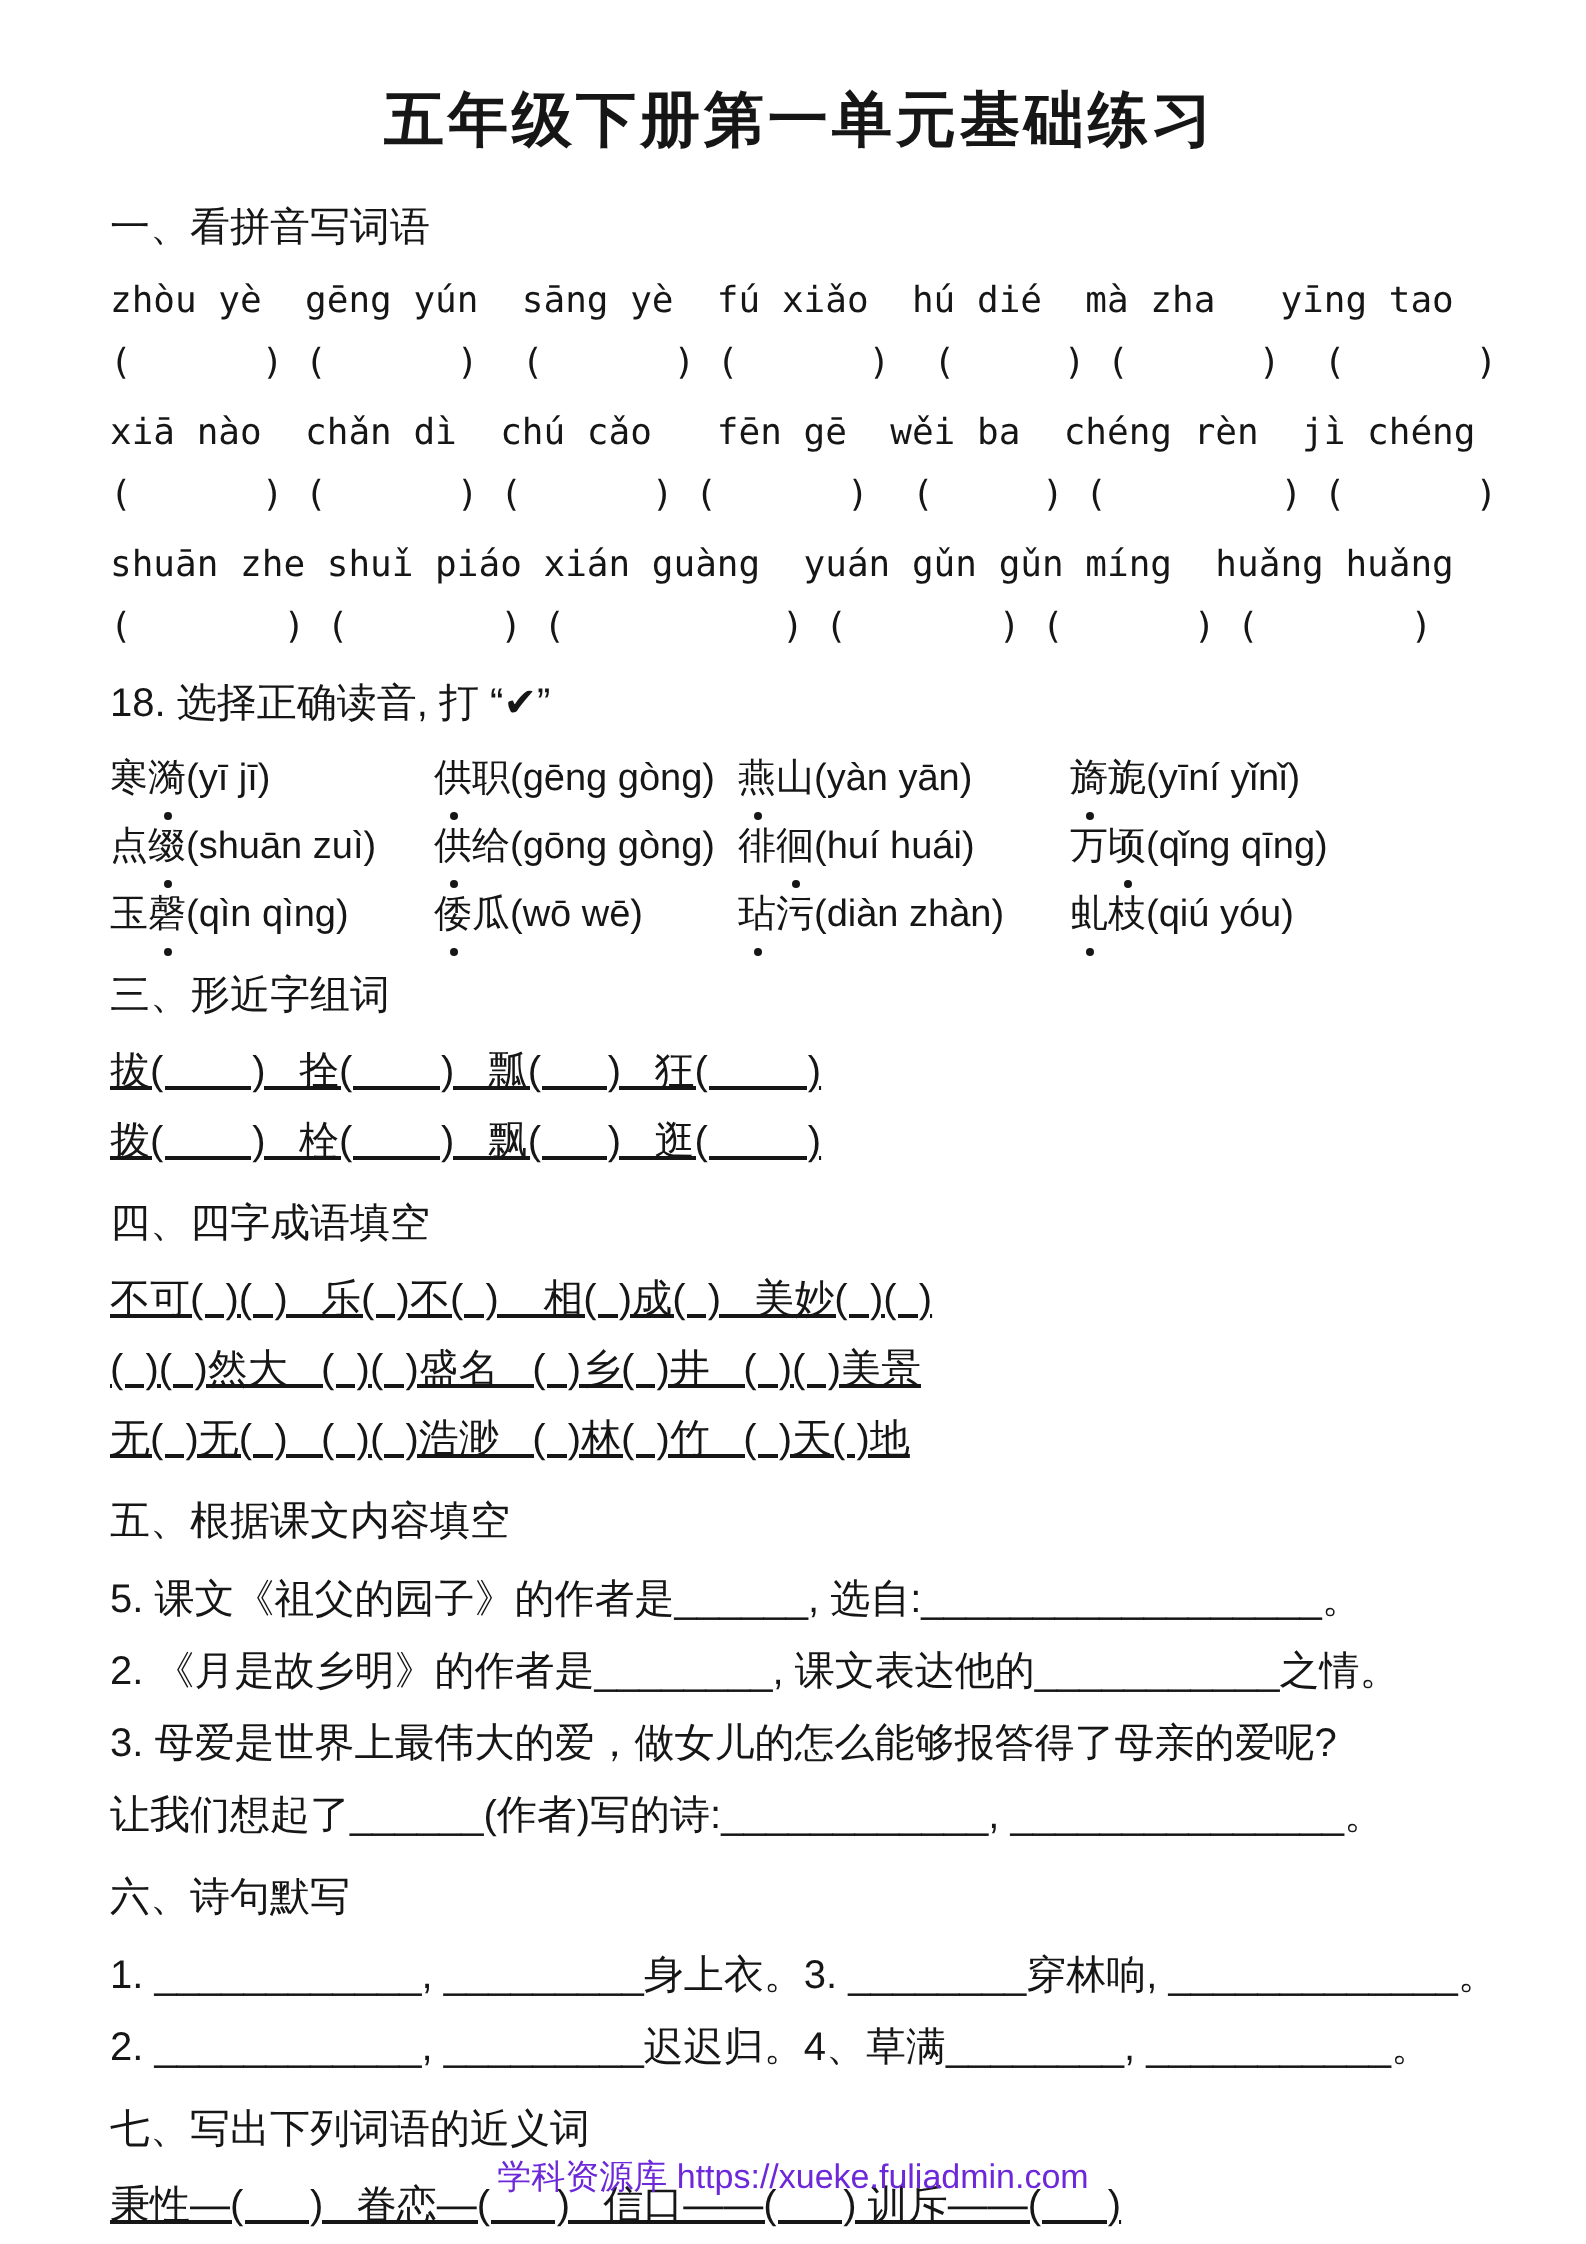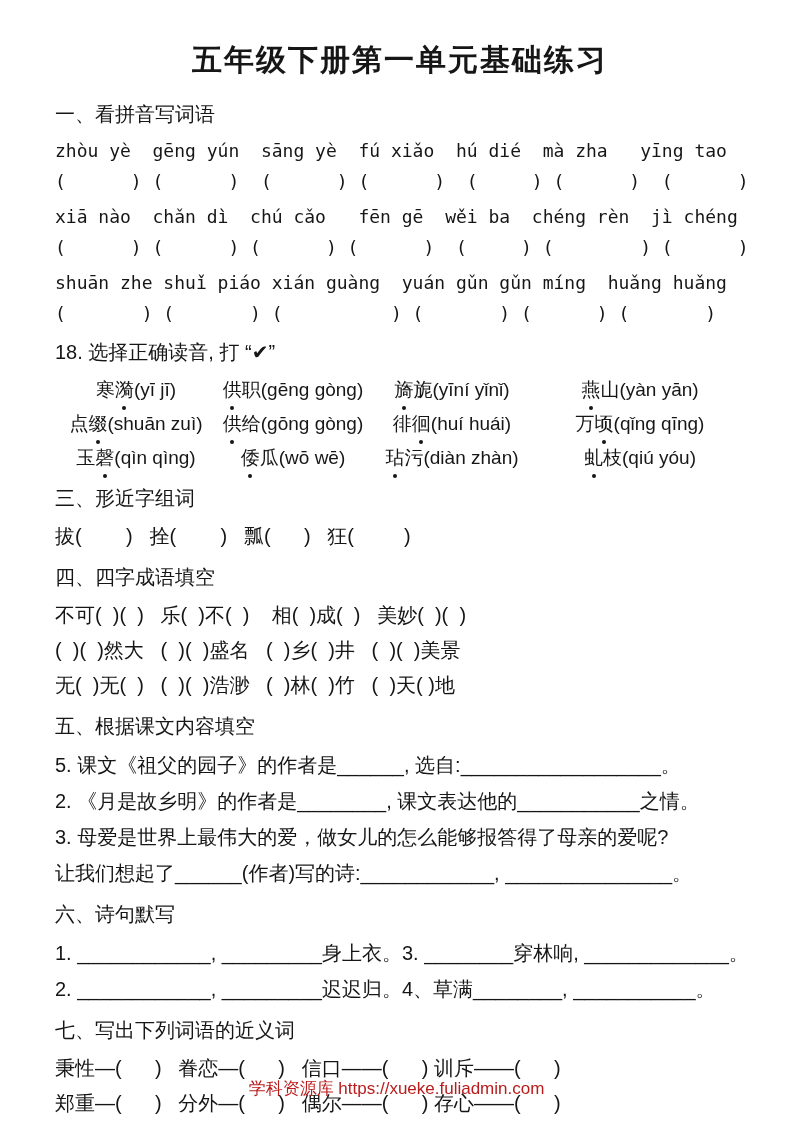--- a/index.html
+++ b/index.html
@@ -31,27 +31,27 @@
     font-family:"DejaVu Sans Mono","Liberation Mono",monospace;
     font-size:18px;
     line-height:31px;
     white-space:pre;
   }
   .blank-row{margin-bottom:4px;}
   .cjk-row{
     font-size:20px;
     line-height:35px;
     white-space:pre;
+    text-decoration:underline;
   }
   .choice-row{
     display:grid;
     grid-template-columns:162px 152px 166px auto;
     font-size:19px;
     line-height:34px;
-    text-align:center;
   }
   .choice-item{white-space:pre;}
   .dc{position:relative;display:inline-block;}
   .dc::after{
     content:"";
     position:absolute;
     left:50%;bottom:-3px;
     transform:translateX(-50%);
     width:4px;height:4px;
     border-radius:50%;
@@ -60,21 +60,21 @@
   .fill-line{
     font-size:20px;
     line-height:36px;
     white-space:pre;
   }
   .footer{
     position:absolute;
     left:0;right:0;
     bottom:22px;
     text-align:center;
-    color:#b91c1c;
+    color:#6d28d9;
     font-size:17px;
   }
 </style>
 </head>
 <body>
 
 <div class="page">
 
   <h1 class="title">五年级下册第一单元基础练习</h1>
 
@@ -87,42 +87,43 @@
     <div class="pinyin-row">shuān zhe shuǐ piáo xián guàng  yuán gǔn gǔn míng  huǎng huǎng</div>
     <div class="blank-row">(       ) (       ) (          ) (       ) (      ) (       )</div>
   </div>
 
   <div>
     <div class="heading">18. 选择正确读音, 打 “✔”</div>
 
     <div class="choice-row">
       <span class="choice-item"><span>寒</span><span class="dc">漪</span><span>(yī jī)</span></span>
       <span class="choice-item"><span></span><span class="dc">供</span><span>职(gēng gòng)</span></span>
+      <span class="choice-item"><span></span><span class="dc">燕</span><span>山(yàn yān)</span></span>
       <span class="choice-item"><span></span><span class="dc">旖</span><span>旎(yīní yǐnǐ)</span></span>
-      <span class="choice-item"><span></span><span class="dc">燕</span><span>山(yàn yān)</span></span>
     </div>
 
     <div class="choice-row">
       <span class="choice-item"><span>点</span><span class="dc">缀</span><span>(shuān zuì)</span></span>
       <span class="choice-item"><span></span><span class="dc">供</span><span>给(gōng gòng)</span></span>
       <span class="choice-item"><span>徘</span><span class="dc">徊</span><span>(huí huái)</span></span>
       <span class="choice-item"><span>万</span><span class="dc">顷</span><span>(qǐng qīng)</span></span>
     </div>
 
     <div class="choice-row">
       <span class="choice-item"><span>玉</span><span class="dc">磬</span><span>(qìn qìng)</span></span>
       <span class="choice-item"><span></span><span class="dc">倭</span><span>瓜(wō wē)</span></span>
       <span class="choice-item"><span></span><span class="dc">玷</span><span>污(diàn zhàn)</span></span>
       <span class="choice-item"><span></span><span class="dc">虬</span><span>枝(qiú yóu)</span></span>
     </div>
   </div>
 
   <div>
     <div class="heading">三、形近字组词</div>
     <div class="cjk-row">拔(        )   拴(        )   瓢(      )   狂(         )</div>
+    <div class="cjk-row">拨(        )   栓(        )   飘(      )   逛(         )</div>
   </div>
 
   <div>
     <div class="heading">四、四字成语填空</div>
     <div class="cjk-row">不可(  )(  )   乐(  )不(  )    相(  )成(  )   美妙(  )(  )</div>
     <div class="cjk-row">(  )(  )然大   (  )(  )盛名   (  )乡(  )井   (  )(  )美景</div>
     <div class="cjk-row">无(  )无(  )   (  )(  )浩渺   (  )林(  )竹   (  )天( )地</div>
   </div>
 
   <div>

